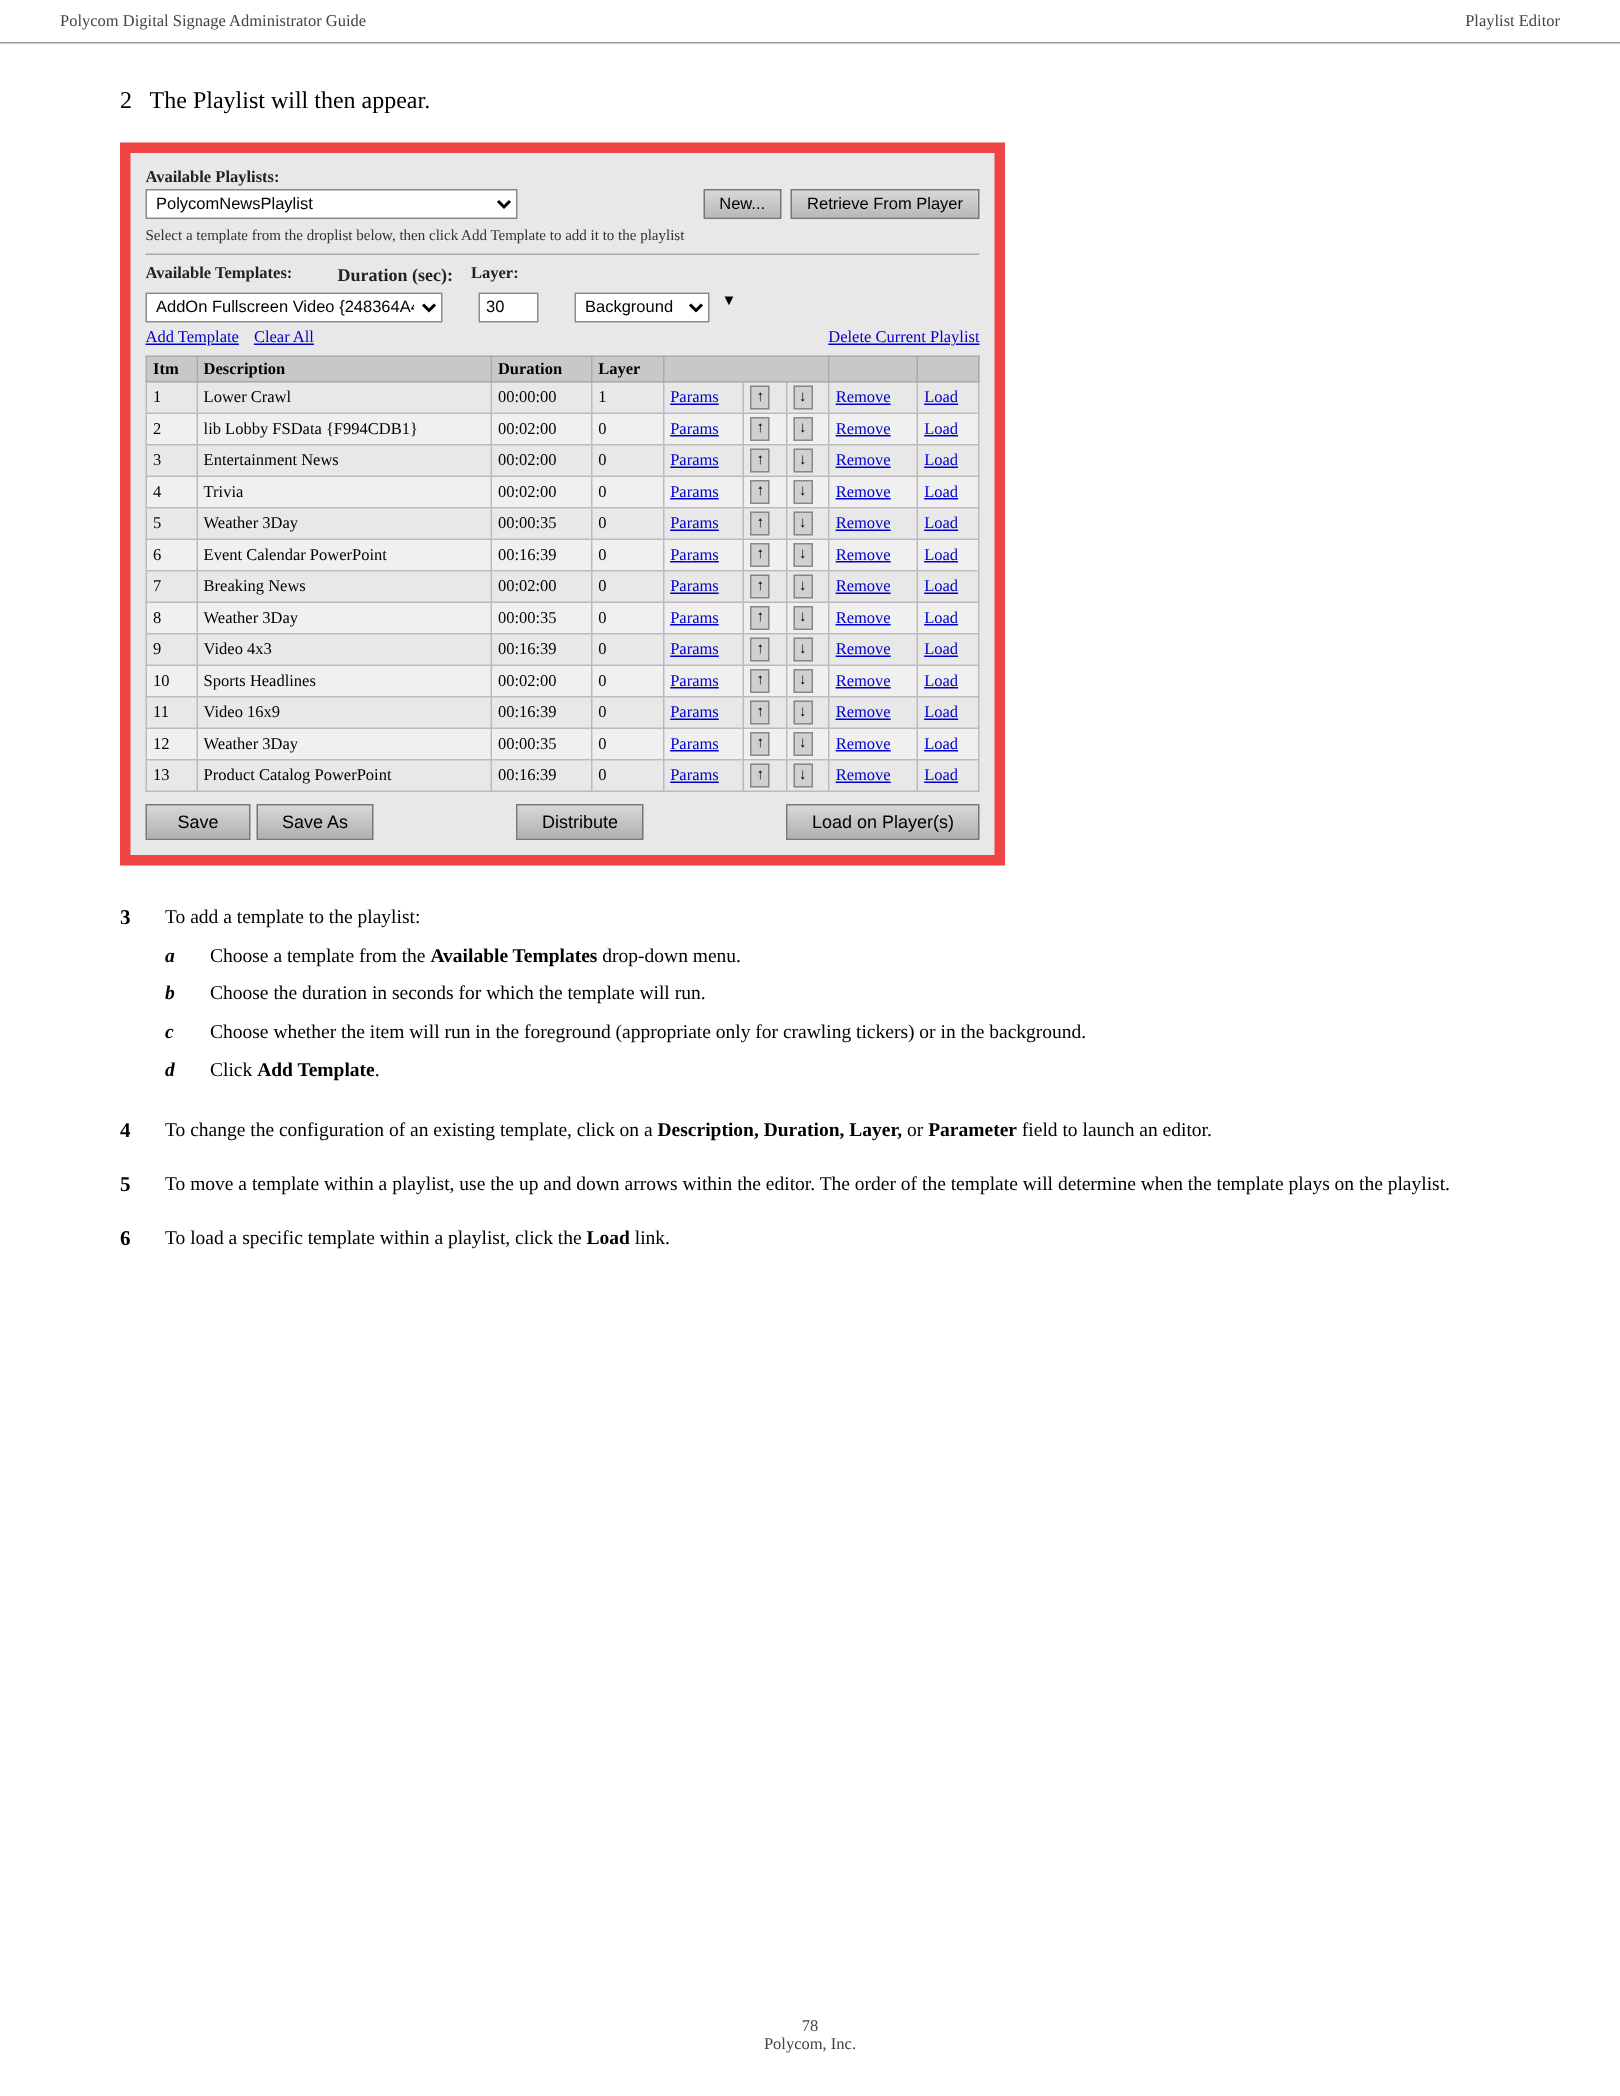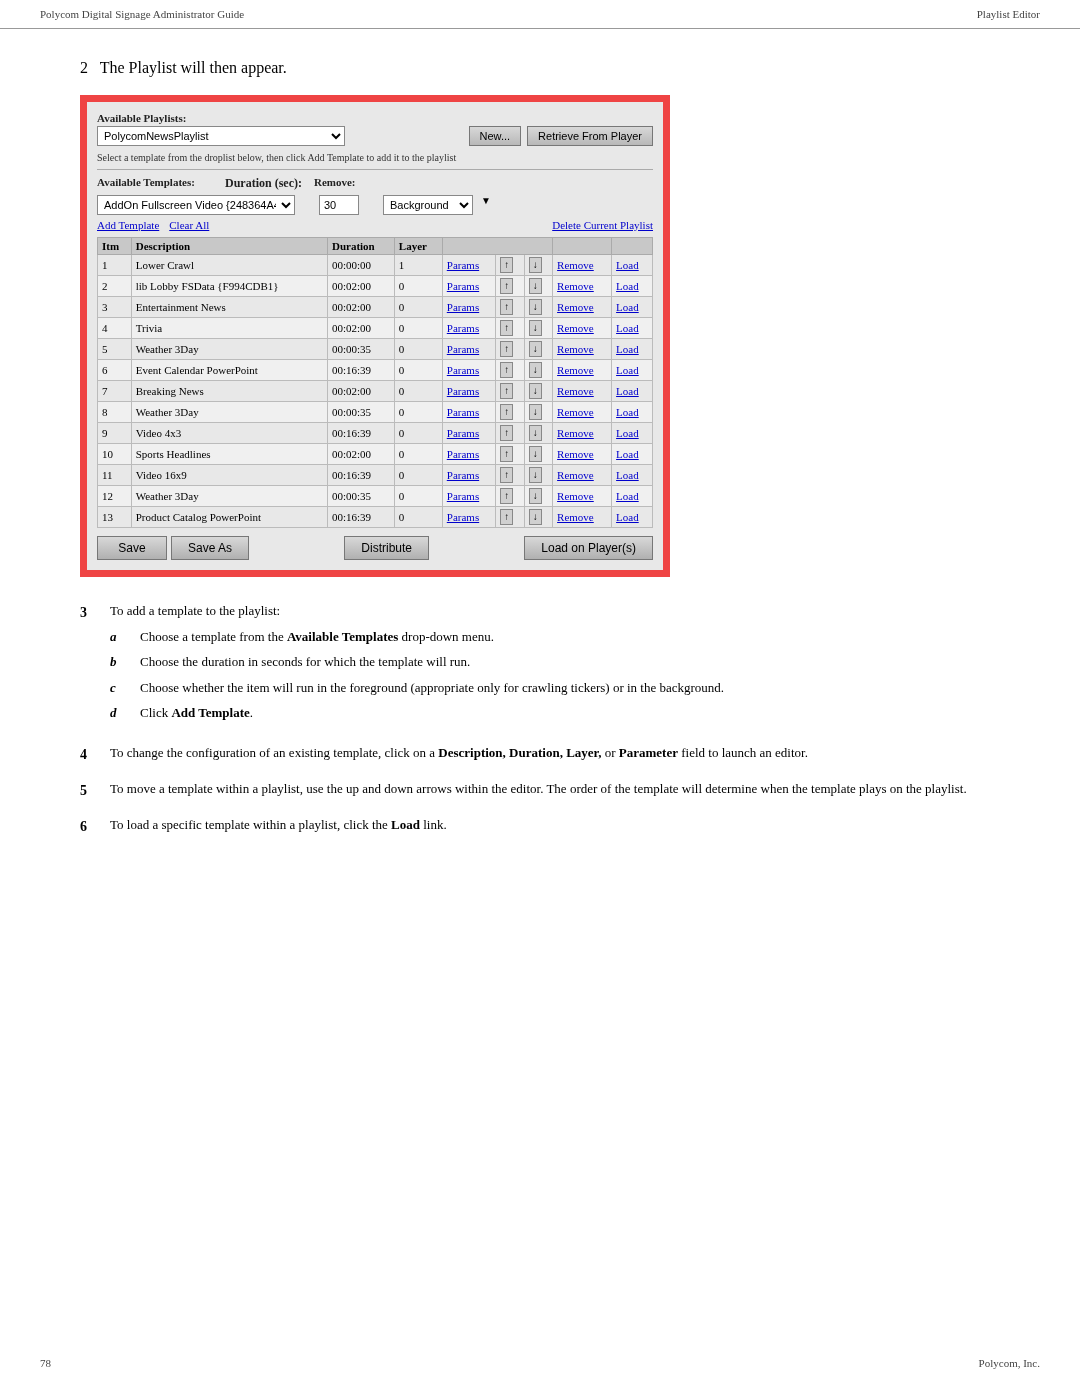--- a/index.html
+++ b/index.html
@@ -27,20 +27,21 @@
     .page-footer {
       display: flex;
       justify-content: space-between;
       align-items: center;
       padding: 8px 40px;
       position: absolute;
       bottom: 20px;
       left: 0; right: 0;
       font-size: 11px;
       color: #444;
+      flex-direction: column;
     }
 
     
     .main-content {
       padding: 30px 80px;
     }
 
     
     .section-heading {
       font-size: 16px;
@@ -300,21 +301,21 @@
     </div>
 
 
     <div class="instruction-text">Select a template from the droplist below, then click Add Template to add it to the playlist</div>
 
     <hr class="section-divider">
 
     <div class="template-row">
       <span class="template-label">Available Templates:</span>
       <span class="duration-label">Duration (sec):</span>
-      <span class="layer-label">Remove:</span>
+      <span class="layer-label">Layer:</span>
     </div>
 
     <div class="template-row">
       <select class="panel-select" style="width:198px;">
         <option>AddOn Fullscreen Video {248364A4}</option>
       </select>
       <span style="width:8px;"></span>
       <input class="panel-input" type="text" style="width: 40px;" value="30">
       <span style="width:8px;"></span>
       <select class="panel-select" style="width:90px;">

